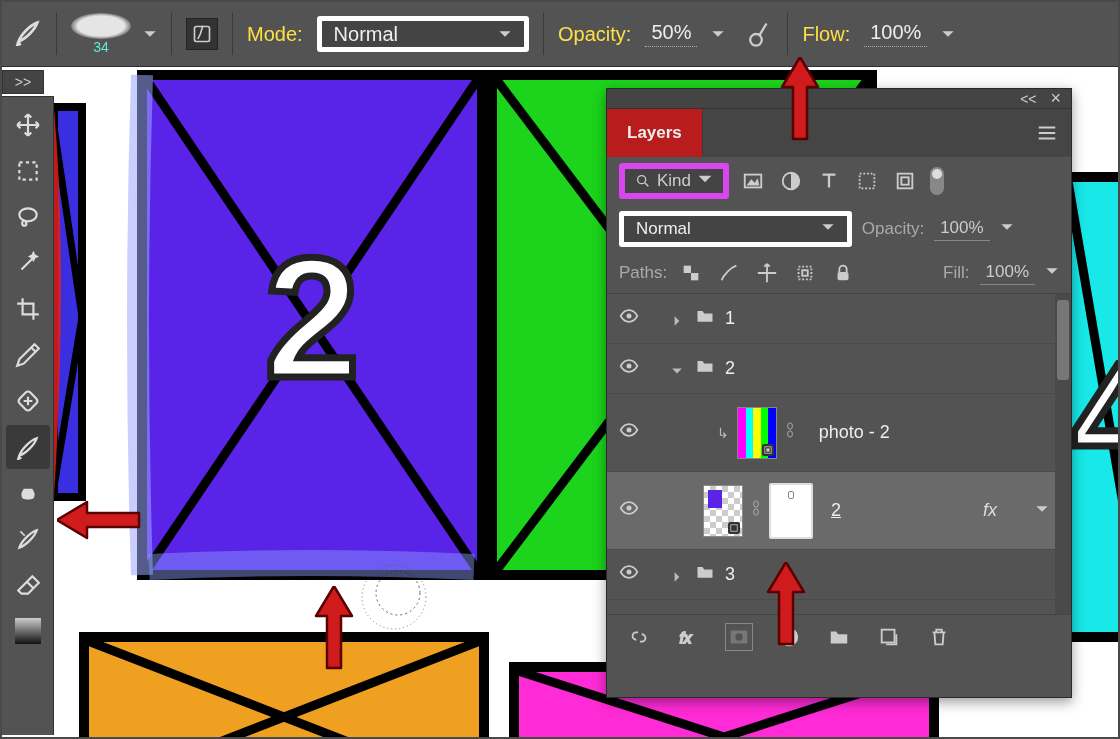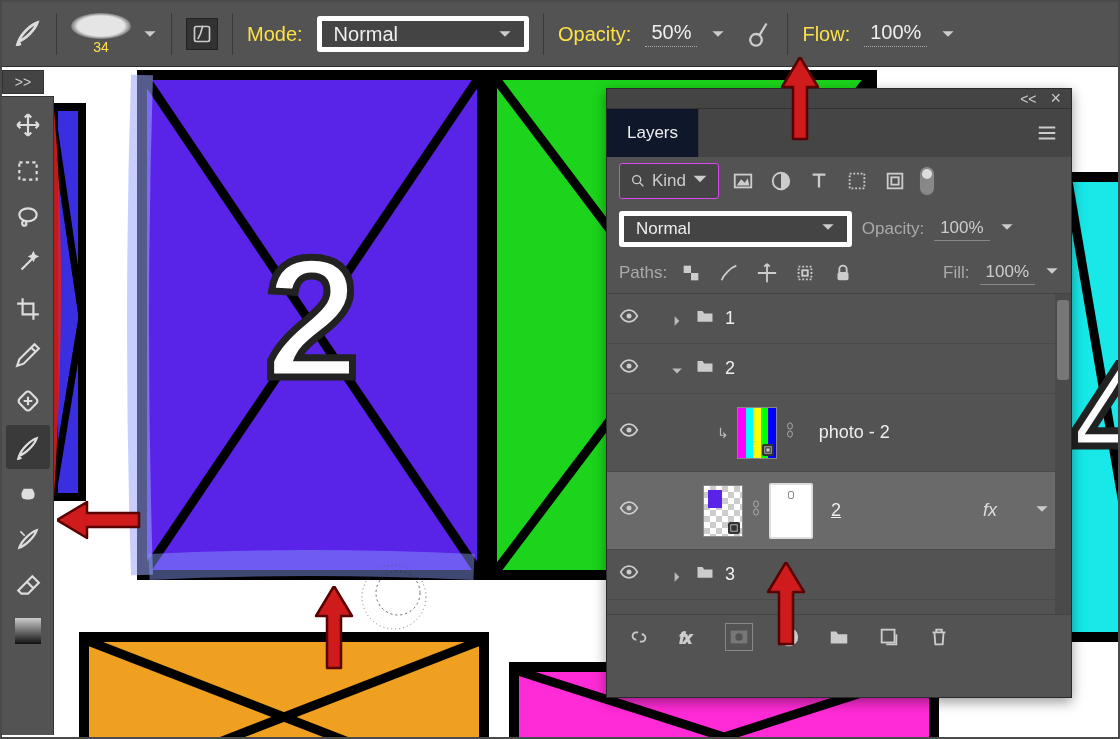--- a/index.html
+++ b/index.html
@@ -4,21 +4,21 @@
 <style>
   * { box-sizing:border-box; margin:0; padding:0; font-family:Arial,Helvetica,sans-serif; user-select:none; }
   body { background:#fff; width:1120px; height:739px; position:relative; overflow:hidden; border:2px solid #4a4a4a; }
 
   
   .optbar { position:absolute; top:0; left:0; right:0; height:65px; background:#535353;
             display:flex; align-items:center; gap:14px; padding:0 12px;
             border-bottom:1px solid #2e2e2e; color:#ddd; font-size:20px; }
   .optbar .sep { width:1px; height:42px; background:#3a3a3a; }
   .brush-ico svg { stroke:#ddd; fill:none; stroke-width:2.4; width:28px; height:28px; }
-  .brush-swatch { display:flex; flex-direction:column; align-items:center; font-size:14px; color:#fde047; }
+  .brush-swatch { display:flex; flex-direction:column; align-items:center; font-size:14px; color:#5eead4; }
   .brush-swatch .blob { width:60px; height:26px; background:radial-gradient(ellipse,#fff 20%,#ccc 55%,transparent 76%); filter:contrast(1.3) brightness(1.4); border-radius:50%; opacity:.85; }
   .brush-swatch .blob::after{ content:""; }
   .swatch-chev { margin-left:-2px; }
   .chev svg{ width:14px;height:14px;fill:#ccc; }
   .panel-toggle { width:32px;height:32px; background:#333; border:1px solid #222; display:flex;align-items:center;justify-content:center;}
   .panel-toggle svg{width:20px;height:20px;fill:#ccc;}
   .label { color:#fde047; }
   .select { background:#444; border:5px solid #ffffff; height:36px; display:flex; align-items:center; padding:0 12px; gap:100px; border-radius:3px; }
   .select .txt{ color:#eee; }
   .pct { color:#eee; border-bottom:1px dotted #aaa; padding:0 6px 2px; }
@@ -43,25 +43,25 @@
 
   
   .panel { position:absolute; top:86px; left:604px; width:466px; height:610px;
            background:#535353; color:#ccc; font-size:17px; border:1px solid #2a2a2a;
            box-shadow:0 4px 12px rgba(0,0,0,.4); }
   .panel-top { height:20px; background:#444; display:flex; justify-content:flex-end; align-items:center;
                gap:14px; padding:0 10px; font-size:14px; border-bottom:1px solid #333;}
   .panel-top span{ cursor:pointer; }
   .tabs { display:flex; height:48px; align-items:stretch; background:#454545; }
   .tab { padding:0 20px; display:flex; align-items:center; color:#aaa; border-right:1px solid #3a3a3a; cursor:pointer;}
-  .tab.active{ background:#0f172a; color:#eee; }
+  .tab.active{ background:#b91c1c; color:#eee;font-weight:bold; }
   .tab-menu{ margin-left:auto; width:48px; display:flex;align-items:center;justify-content:center;}
   .tab-menu svg{width:22px;height:22px;fill:#ccc;}
   .filter-row,.blend-row,.lock-row{ display:flex; align-items:center; gap:10px; padding:6px 12px; }
-  .kind-sel{ background:#444; border:1px solid #d946ef; border-radius:3px; height:36px;
+  .kind-sel{ background:#444; border:6px solid #d946ef; border-radius:3px; height:36px;
              display:flex; align-items:center; gap:6px; padding:0 10px; }
   .kind-sel svg{width:16px;height:16px;fill:#ccc;}
   .icon-btn{ width:28px;height:28px;display:flex;align-items:center;justify-content:center;}
   .icon-btn svg{width:22px;height:22px;stroke:#ccc;fill:none;stroke-width:2;}
   .icon-btn.fill svg{fill:#ccc;stroke:none;}
   .mini-toggle{ width:16px;height:30px;border-radius:8px;background:#888;border:1px solid #555;position:relative;}
   .mini-toggle::after{content:"";position:absolute;top:2px;left:2px;width:10px;height:10px;border-radius:50%;background:#ddd;}
   .blend-row .select{ gap:130px; }
   .lbl-dim{ color:#aaa; }
   .underline{ border-bottom:1px solid #888; padding:0 6px 2px;}

